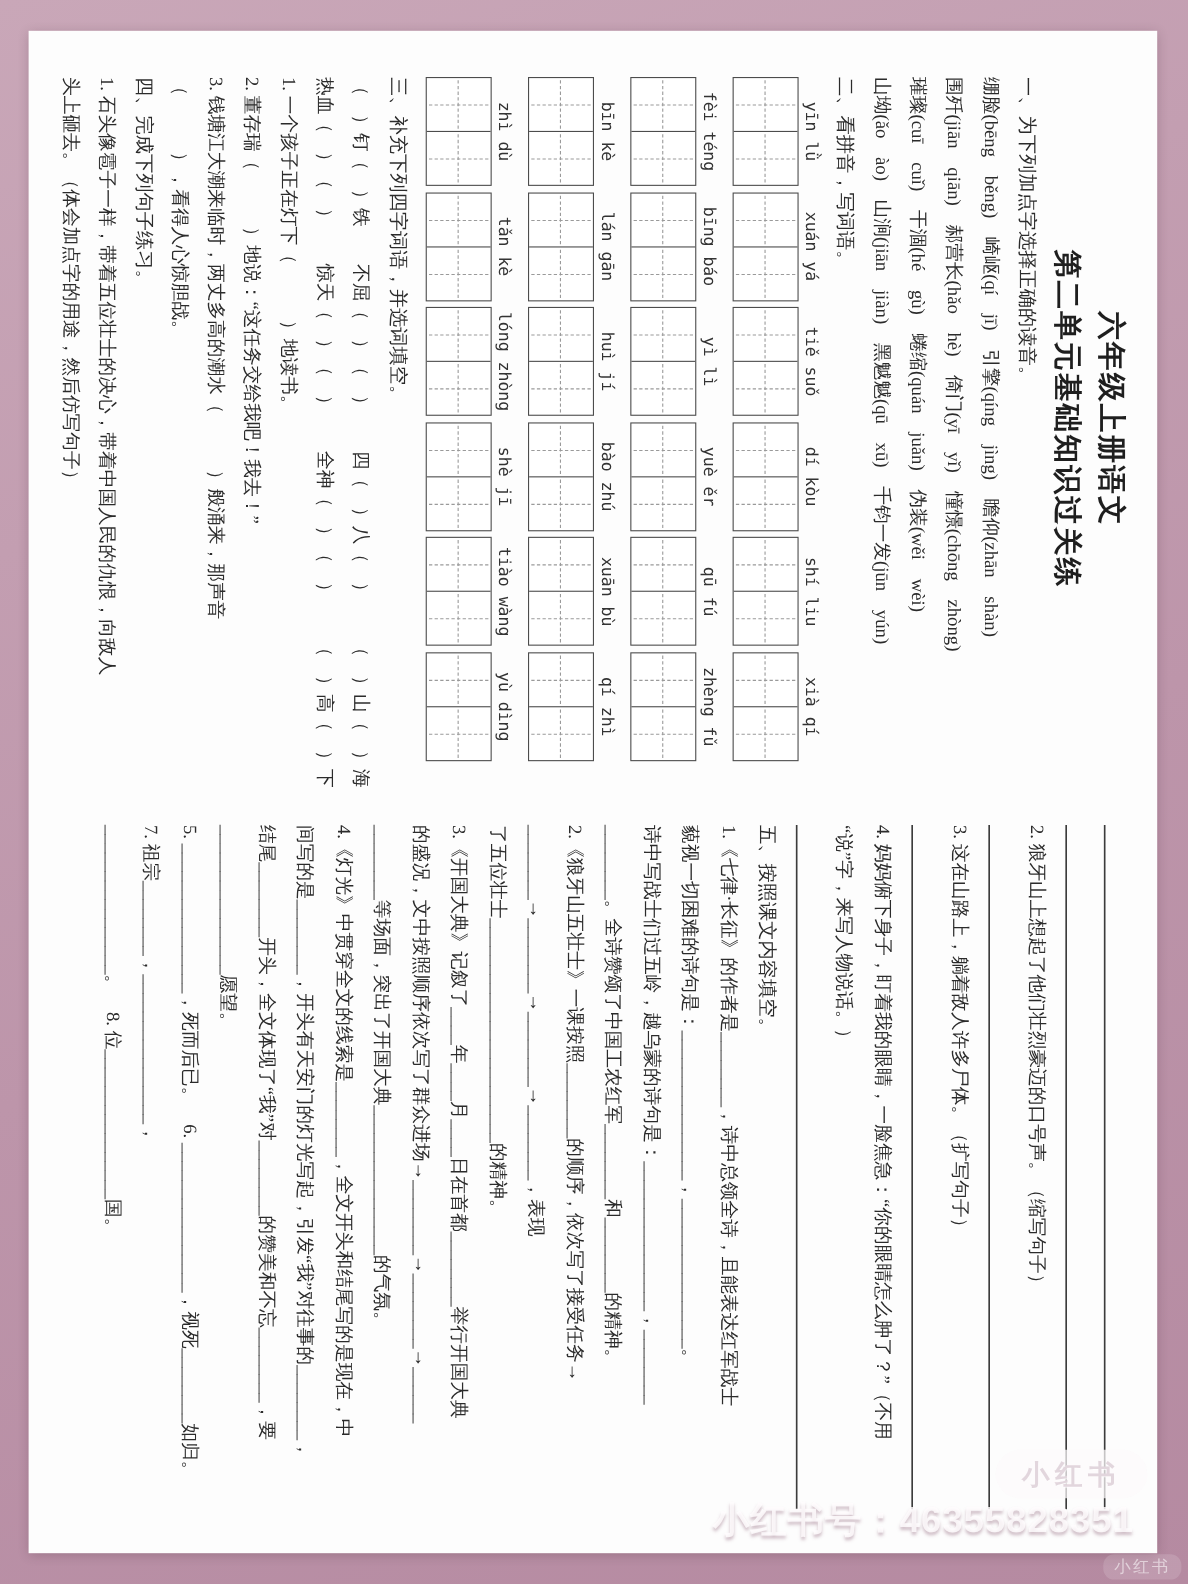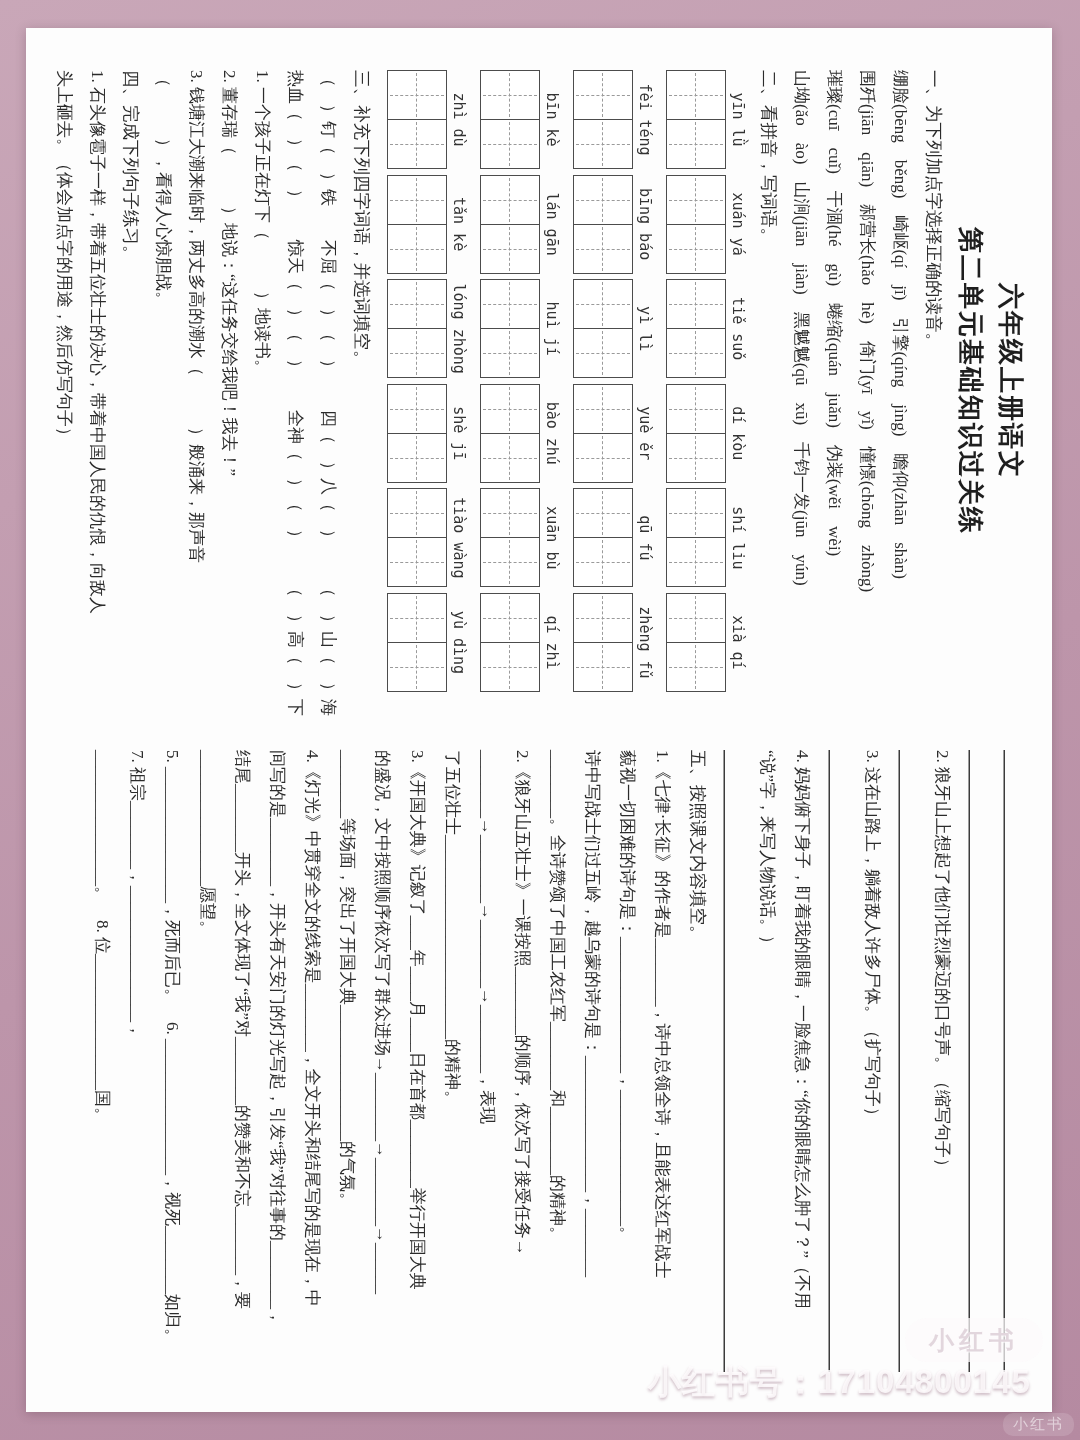--- a/index.html
+++ b/index.html
@@ -326,14 +326,14 @@
       <div class="line">结尾________开头，全文体现了“我”对________的赞美和不忘________，要</div>
       <div class="line">________________愿望。</div>
       <div class="line">5. ________________，死而后已。　6. ________________，视死________如归。</div>
       <div class="line">7. 祖宗________，________________，</div>
       <div class="line">________________。　8. 位________________国。</div>
     </div>
   </div>
 </div>
 
 <div class="wm-pill">小红书</div>
-<div class="wm-id">小红书号：17104800145</div>
+<div class="wm-id">小红书号：46355828351</div>
 <div class="wm-corner">小红书</div>
 
 </body></html>

